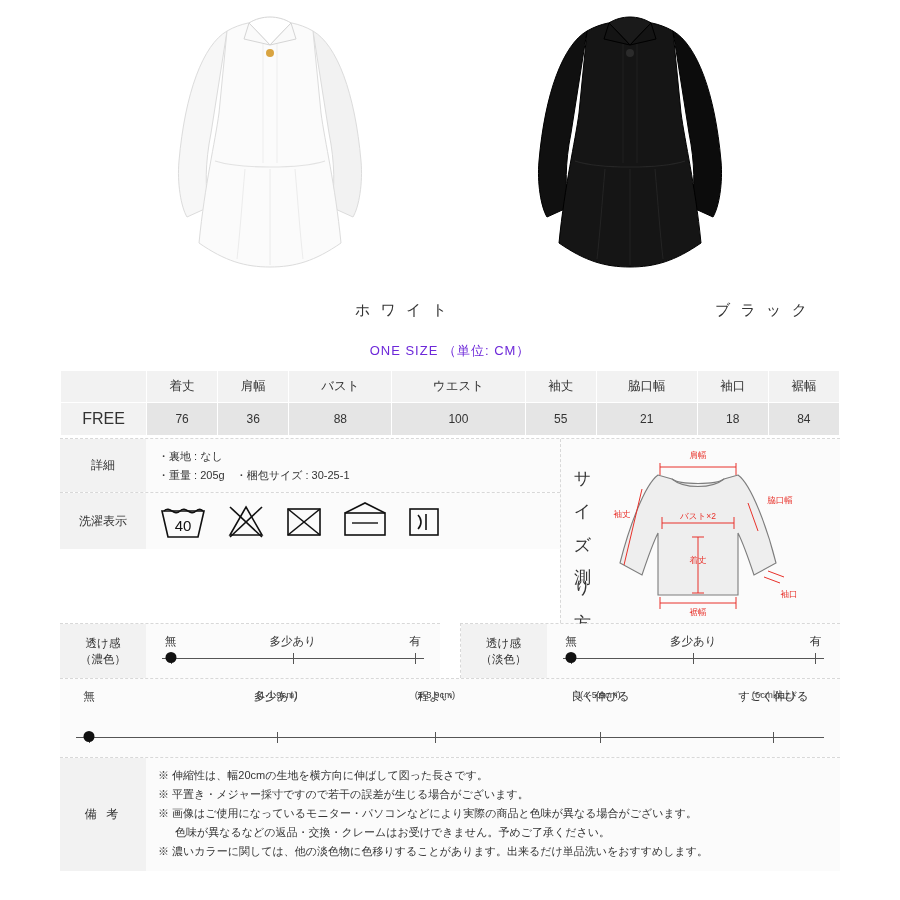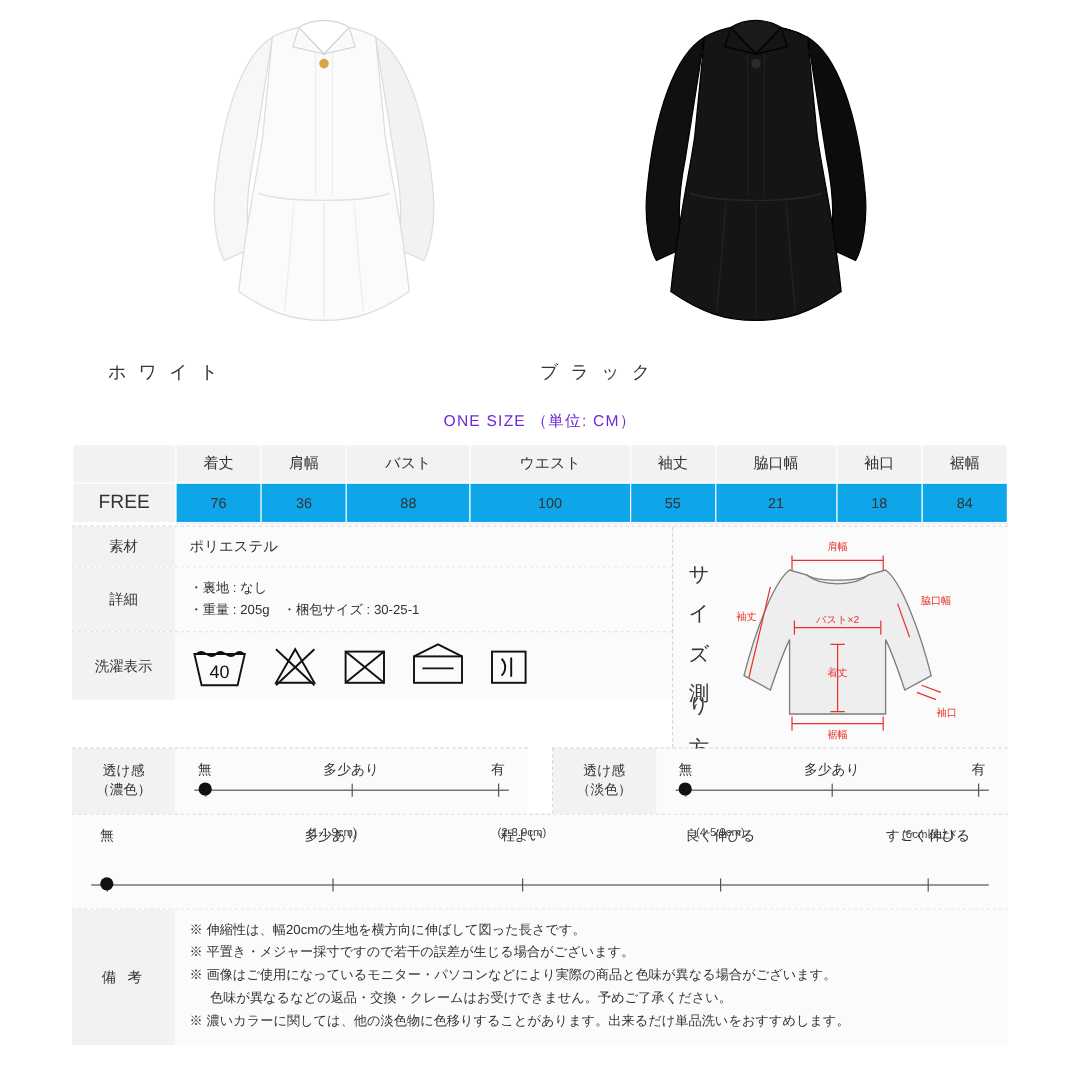--- a/index.html
+++ b/index.html
@@ -17,21 +17,21 @@
     display:flex;
     justify-content:center;
     align-items:flex-end;
     padding:10px 0 0 0;
     height:320px;
   }
   .photo-cell { width:360px; text-align:center; }
   .photo-stage { height:300px; display:flex; align-items:center; justify-content:center; }
 
   .caption {
-    text-align:left;
+    text-align:right;
     font-size:15px;
     letter-spacing:3px;
     color:#333;
     margin-top:8px;
   }
 
   
   .size-heading {
     text-align:center;
     font-size:13px;
@@ -48,21 +48,21 @@
     border-collapse:collapse;
     font-size:12px;
   }
   table.spec th, table.spec td {
     border:1px solid #ffffff;
     text-align:center;
     padding:7px 2px;
   }
   table.spec thead th { background:#f2f2f2; font-weight:normal; color:#333; font-size:12.5px; }
   table.spec thead th.corner { background:#f2f2f2; width:86px; }
-  table.spec tbody td { background:#0ea5e9; color:#333; }
+  table.spec tbody td { background:#e5e5e5; color:#333; }
   table.spec tbody td.rowlabel { background:#f2f2f2; font-size:16px; }
 
   
   .info {
     display:flex;
     margin-top:2px;
     border-top:1px dashed #d8d8d8;
   }
   .info-left { width:500px; }
   .info-right {
@@ -231,24 +231,20 @@
         <td>18</td>
         <td>84</td>
       </tr>
     </tbody>
   </table>
 
   <div class="info">
 
     <div class="info-left">
 
-      <div class="irow">
-        <div class="ilabel">素材</div>
-        <div class="ival">ポリエステル</div>
-      </div>
 
       <div class="irow">
         <div class="ilabel">詳細</div>
         <div class="ival small">
           <div>
             <div>・裏地 : なし</div>
             <div>・重量 : 205g　・梱包サイズ : 30-25-1</div>
           </div>
         </div>
       </div>

